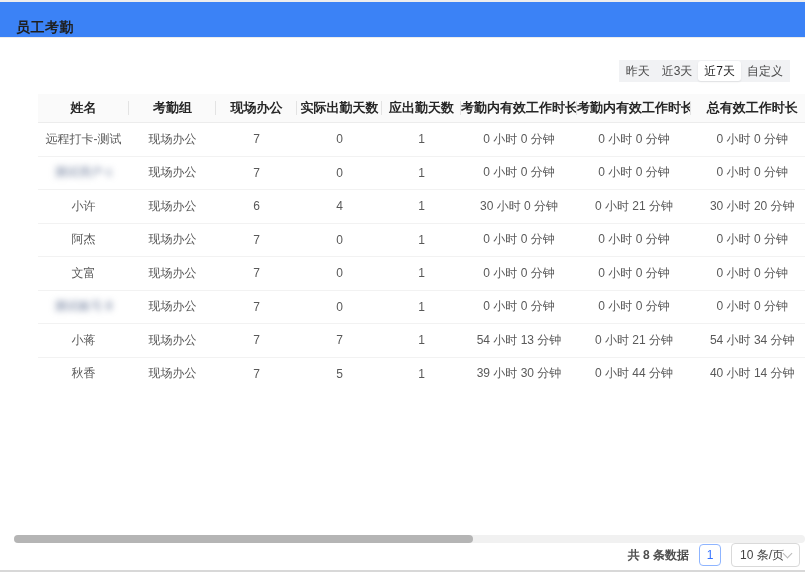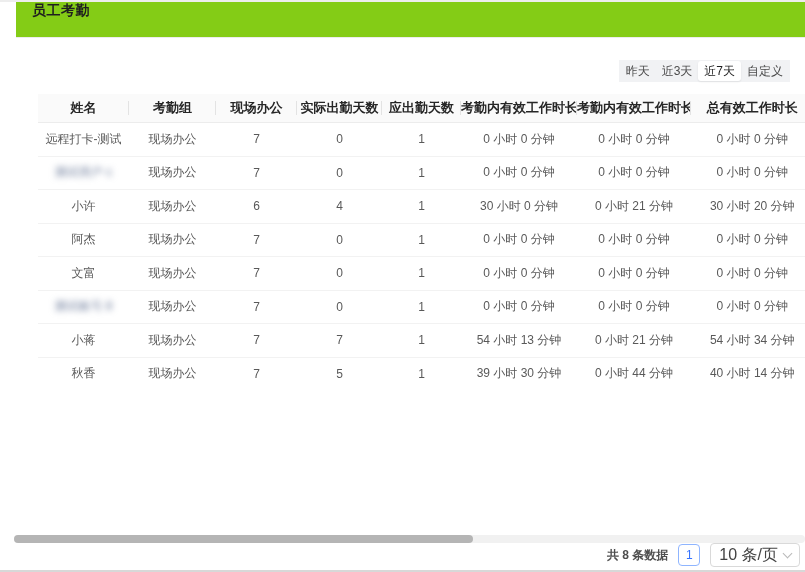--- a/index.html
+++ b/index.html
@@ -5,22 +5,22 @@
   html,body { margin:0; padding:0; }
   body {
     width:805px; height:572px; position:relative; overflow:hidden;
     background:#ffffff; color:#595959;
     font-family:"Liberation Sans","DejaVu Sans",sans-serif;
   }
   .window-top   { position:absolute; top:0; left:0; right:0; height:2px; background:#ededed; }
   .window-bottom{ position:absolute; bottom:0; left:0; right:0; height:2px; background:#d8d8d8; }
 
   .titlebar {
-    position:absolute; top:2px; left:16px; right:0; height:36px; background:#84cc16;
-    border-bottom:1px solid #ececec; display:flex; align-items:flex-start;
+    position:absolute; top:2px; left:0; right:0; height:36px; background:#3b82f6;
+    border-bottom:1px solid #ececec; display:flex; align-items:flex-end;
     padding-left:16px; box-sizing:border-box;
   }
   .title { font-size:14px; font-weight:bold; color:#1f1f1f; letter-spacing:0.5px; }
 
   .seg {
     position:absolute; top:60px; right:15px; height:22px; background:#f1f2f4;
     border-radius:0; display:flex; align-items:center; padding:0 1px;
   }
   .seg-item {
     font-size:12px; color:#4b4b4b; padding:3px 6px; border-radius:3px;
@@ -57,22 +57,22 @@
 
   .pager { position:absolute; right:5px; top:543px; height:24px; display:flex; align-items:center; gap:10px; }
   .pager-total { font-size:12px; color:#4e4e4e;font-weight:bold; }
   .page-btn {
     width:22px; height:22px; border:1px solid #8fb5ff; border-radius:4px;
     color:#3673ff; font-size:12px; display:flex; align-items:center; justify-content:center;
     background:#fff; box-sizing:border-box; cursor:pointer; font-family:inherit; padding:0;
   }
   .size-select {
     height:24px; border:1px solid #d9d9d9; border-radius:4px; background:#fff;
-    display:flex; align-items:center; padding:0 8px; font-size:16px; color:#434343;
-    gap:6px; box-sizing:border-box; cursor:pointer;
+    display:flex; align-items:center; padding:0 8px; font-size:12px; color:#434343;
+    box-sizing:border-box; cursor:pointer;
   }
   .chev {
     width:6px; height:6px; border-right:1.4px solid #b9b9b9; border-bottom:1.4px solid #b9b9b9;
     transform:rotate(45deg); margin-top:-3px;
   }
 </style>
 </head>
 <body>
 
 <div class="window-top"></div>

